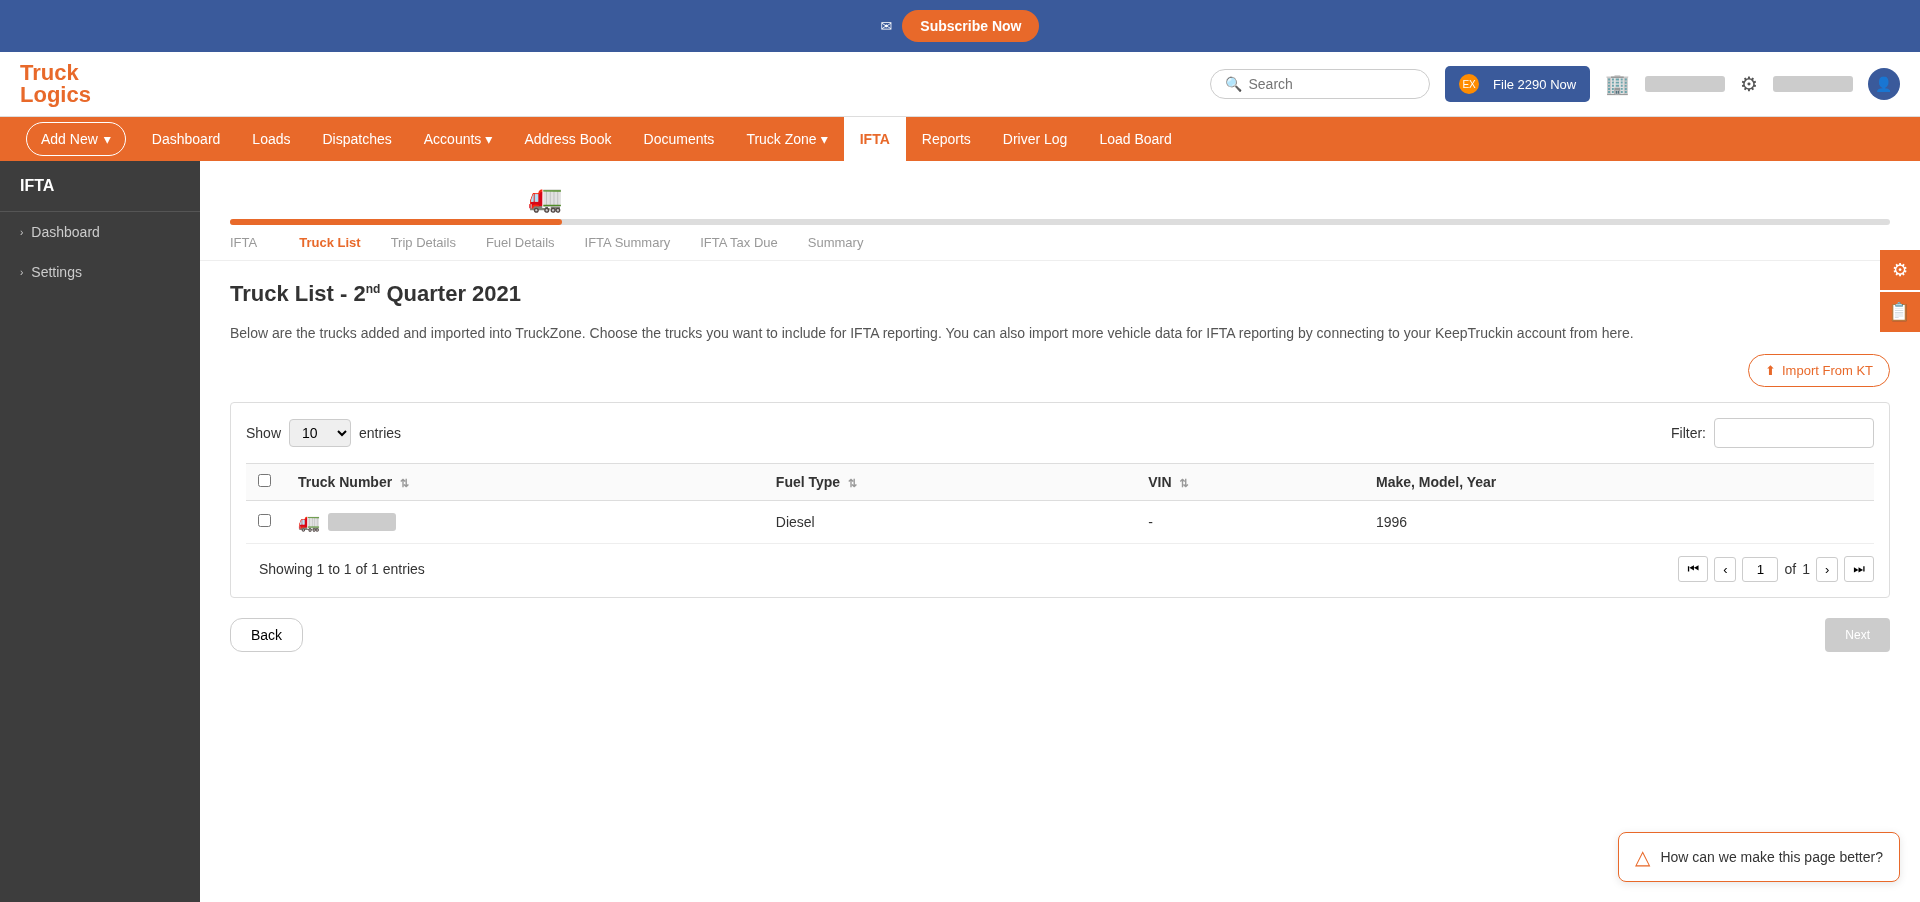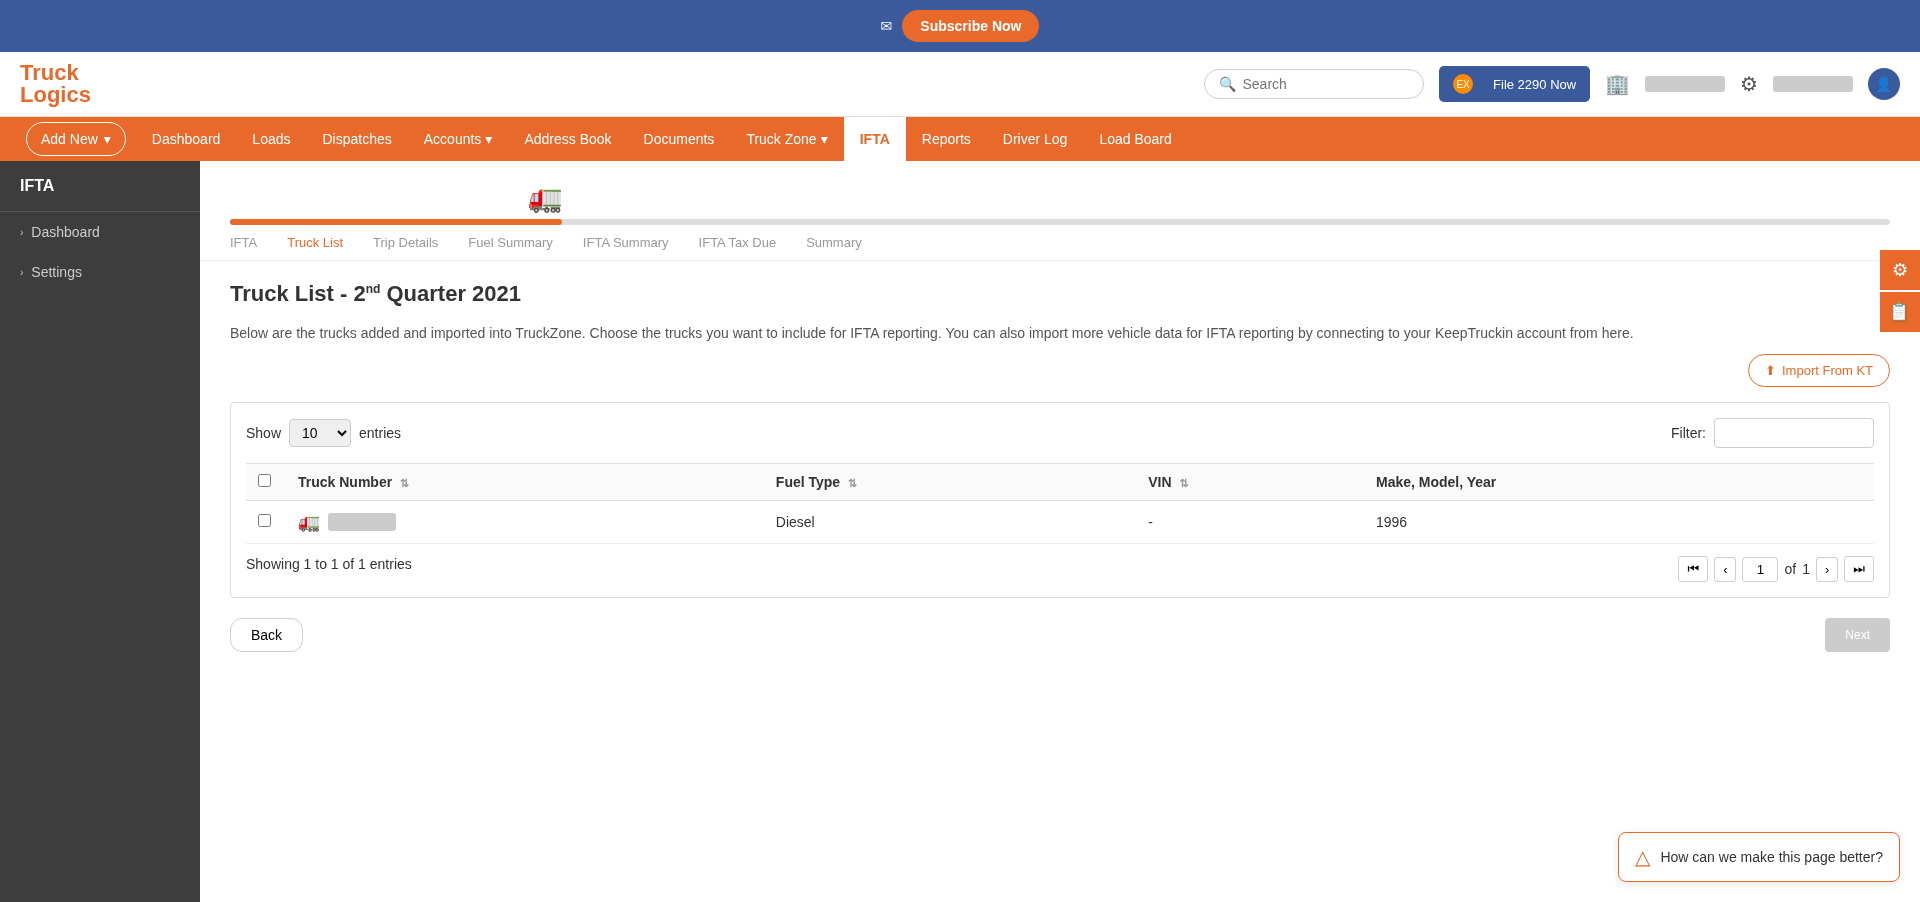--- a/index.html
+++ b/index.html
@@ -74,21 +74,21 @@
     .file-btn {
       background: #3a5a9b;
       color: white;
       border: none;
       padding: 8px 14px;
       border-radius: 5px;
       cursor: pointer;
       font-size: 13px;
       display: flex;
       align-items: center;
-      gap: 20px;
+      gap: 14px;
     }
     .header-icon {
       font-size: 20px;
       color: #555;
       cursor: pointer;
     }
     .avatar {
       width: 32px;
       height: 32px;
       border-radius: 50%;
@@ -208,21 +208,21 @@
       border-bottom: 1px solid #eee;
       gap: 0;
       font-size: 13px;
     }
     .step-tab {
       padding: 10px 30px 10px 0;
       color: #999;
       cursor: pointer;
       white-space: nowrap;
     }
-    .step-tab.active { color: #e8692a; font-weight: normal; }
+    .step-tab.active { color: #e8692a; font-weight: bold; margin-left: 12px; }
 
     
     .content {
       padding: 20px 30px;
     }
     .page-title {
       font-size: 22px;
       font-weight: bold;
       margin-bottom: 15px;
     }
@@ -333,24 +333,25 @@
       color: transparent;
       border-radius: 3px;
       user-select: none;
       font-size: 12px;
       padding: 2px 6px;
     }
 
     
     .table-footer {
       display: flex;
-      align-items: flex-start;
+      align-items: center;
       justify-content: space-between;
       margin-top: 12px;
       font-size: 14px;
+      margin-left: 13px;
     }
     .pagination {
       display: flex;
       align-items: center;
       gap: 6px;
     }
     .pagination button {
       border: 1px solid #ccc;
       background: white;
       padding: 4px 8px;
@@ -515,21 +516,21 @@
       <span class="truck-icon" style="margin-left:18%;">🚛</span>
       <div class="progress-bar-container">
         <div class="progress-bar-fill"></div>
       </div>
     </div>
 
     <div class="step-tabs">
       <div class="step-tab">IFTA</div>
       <div class="step-tab active">Truck List</div>
       <div class="step-tab">Trip Details</div>
-      <div class="step-tab">Fuel Summary</div>
+      <div class="step-tab">Fuel Details</div>
       <div class="step-tab">IFTA Summary</div>
       <div class="step-tab">IFTA Tax Due</div>
       <div class="step-tab">Summary</div>
     </div>
 
     <div class="content">
       <h2 class="page-title">
         <span>Truck List - 2</span><sup>nd</sup><span> Quarter 2021</span>
       </h2>
 

